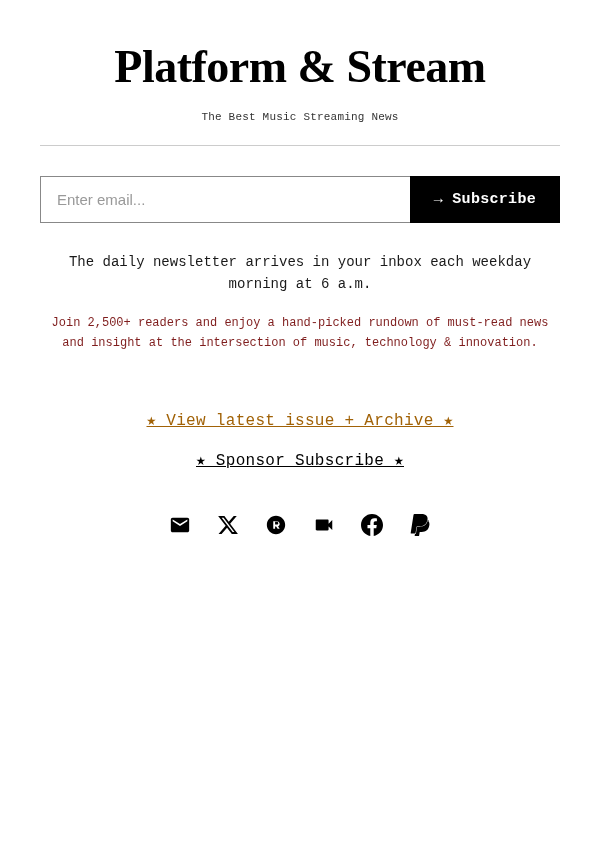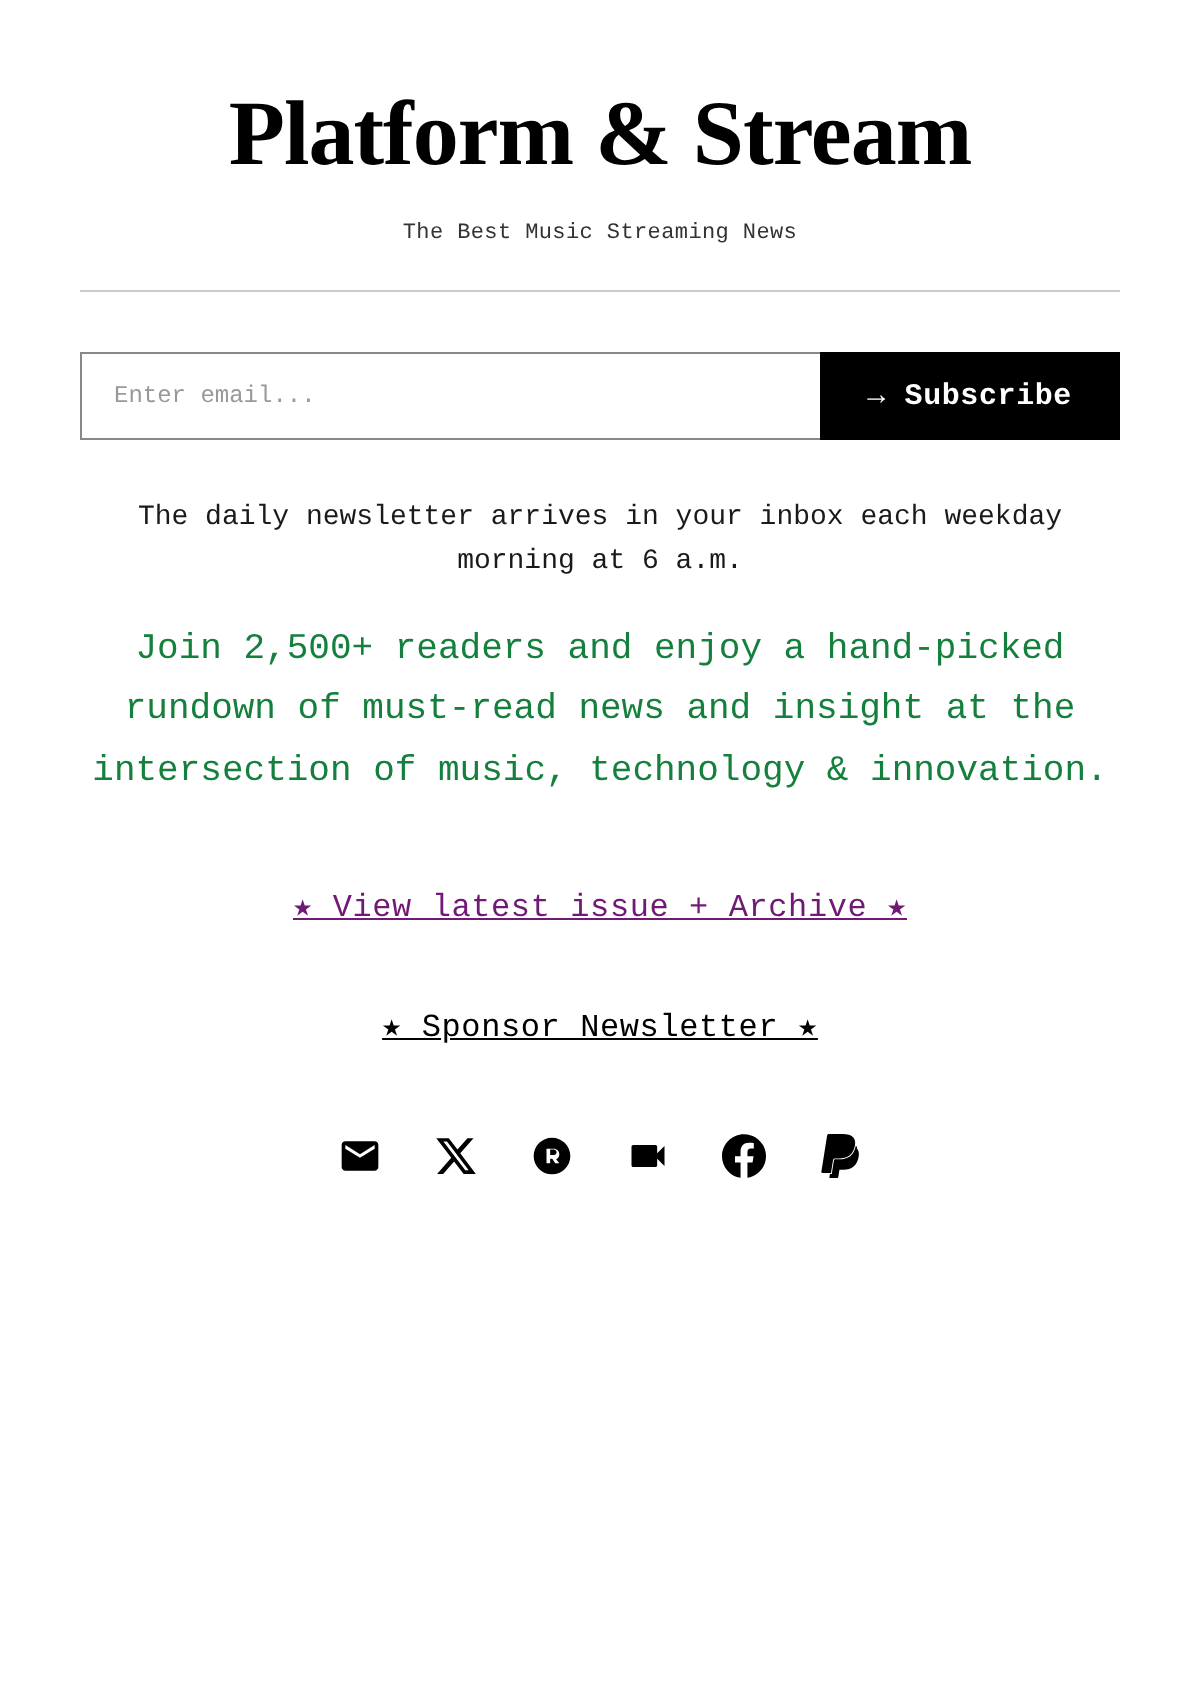--- a/index.html
+++ b/index.html
@@ -58,22 +58,22 @@
       display: flex;
       width: 100%;
       max-width: 520px;
       margin-bottom: 28px;
       gap: 0;
     }
 
     .email-input {
       flex: 1;
       padding: 14px 16px;
-      font-family: Liberation Mono, monospace;
-      font-size: 12px;
+      font-family: Liberation Sans, sans-serif;
+      font-size: 15px;
       color: #0c4a6e;
       border: 1.5px solid #888888;
       border-right: none;
       outline: none;
       background: #ffffff;
     }
 
     .email-input::placeholder {
       color: #999999;
     }
@@ -96,35 +96,35 @@
       font-size: 14px;
       color: #1a1a1a;
       text-align: center;
       line-height: 1.6;
       margin-bottom: 17px;
       max-width: 520px;
     }
 
     .description-2 {
       font-family: 'Courier New', Courier, monospace;
-      font-size: 18px;
-      color: #15803d;
+      font-size: 12px;
+      color: #7f1d1d;
       text-align: center;
       line-height: 1.7;
-      margin-bottom: 41px;
+      margin-bottom: 56px;
       max-width: 520px;
     }
 
     .archive-link {
       font-family: 'Courier New', Courier, monospace;
       font-size: 16px;
-      color: #701a75;
+      color: #a16207;
       text-decoration: underline;
       text-align: center;
-      margin-bottom: 40px;
+      margin-bottom: 20px;
       cursor: pointer;
       letter-spacing: 0.3px;
     }
 
     .sponsor-link {
       font-family: 'Courier New', Courier, monospace;
       font-size: 16px;
       color: #000000;
       text-decoration: underline;
       text-align: center;
@@ -173,21 +173,21 @@
     <input class="email-input" type="email" placeholder="Enter email..." style="">
     <button class="subscribe-button">→ Subscribe</button>
   </div>
 
   <p class="description-1">The daily newsletter arrives in your inbox each weekday morning at 6 a.m.</p>
 
   <p class="description-2">Join 2,500+ readers and enjoy a hand-picked rundown of must-read news and insight at the intersection of music, technology &amp; innovation.</p>
 
   <a class="archive-link" href="#">★ View latest issue + Archive ★</a>
 
-  <a class="sponsor-link" href="#">★ Sponsor Newsletter ★</a>
+  <a class="sponsor-link" href="#">★ Sponsor Subscribe ★</a>
 
   <div class="social-icons">
 
     <span class="social-icon">
       <svg viewBox="0 0 24 24" xmlns="http://www.w3.org/2000/svg">
         <path d="M20 4H4C2.9 4 2 4.9 2 6v12c0 1.1.9 2 2 2h16c1.1 0 2-.9 2-2V6c0-1.1-.9-2-2-2zm0 4l-8 5-8-5V6l8 5 8-5v2z"></path>
       </svg>
     </span>
 
     <span class="social-icon">

